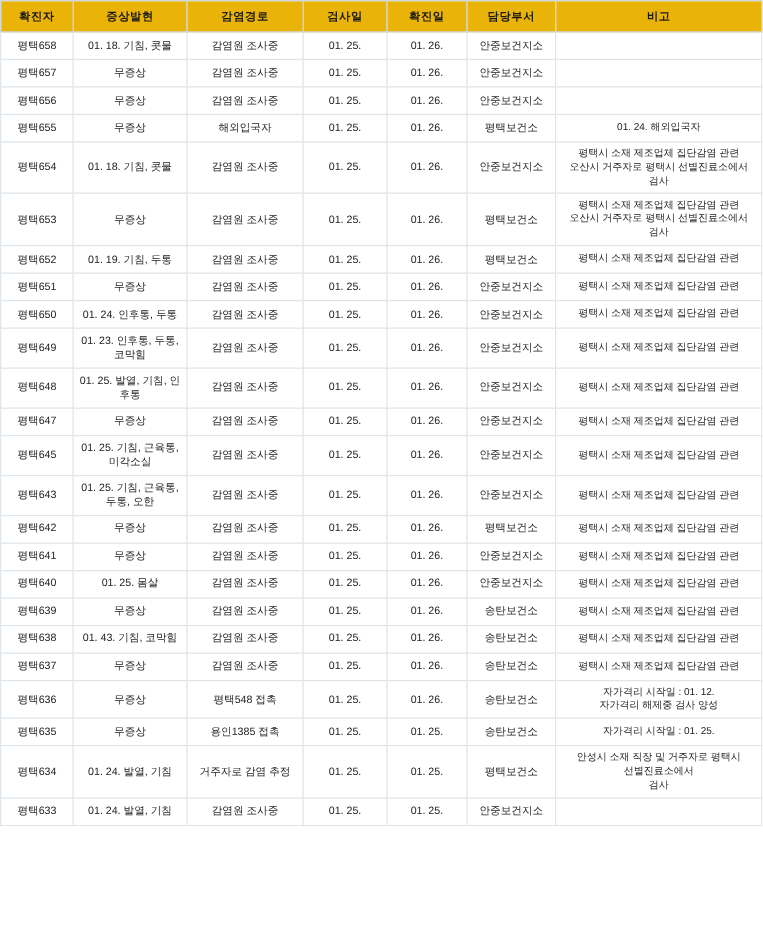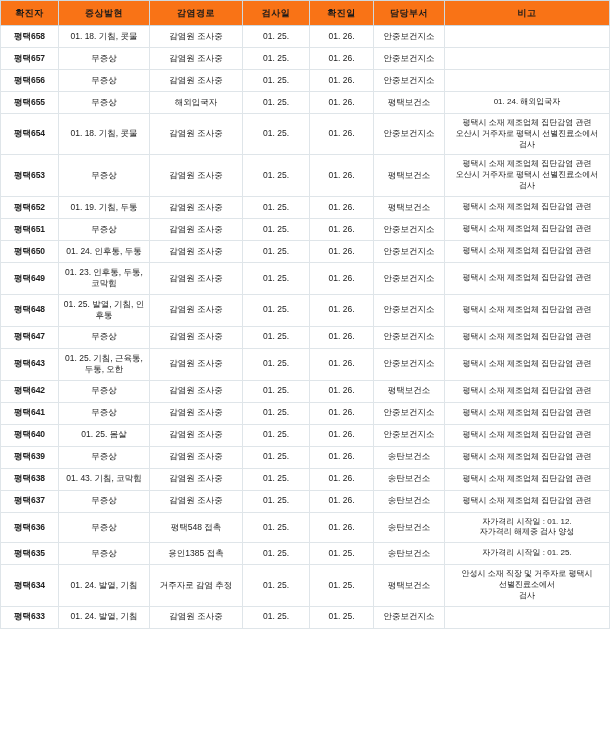--- a/index.html
+++ b/index.html
@@ -25,42 +25,42 @@
   }
   table.case-table col.c0 { width: 58px; }
   table.case-table col.c1 { width: 91px; }
   table.case-table col.c2 { width: 93px; }
   table.case-table col.c3 { width: 67px; }
   table.case-table col.c4 { width: 64px; }
   table.case-table col.c5 { width: 71px; }
   table.case-table col.c6 { width: 165px; }
 
   table.case-table thead th {
-    background: #f97316;
+    background: #eab308;
     border: 1px solid #cfd8dd;
     height: 22px;
     font-weight: bold;
     font-size: 9px;
     color: #1a1a1a;
     text-align: center;
     vertical-align: middle;
     letter-spacing: 0.5px;
   }
   table.case-table tbody td {
     border: 1px solid #dfe5e9;
     text-align: center;
     vertical-align: middle;
     padding: 4px 3px;
     line-height: 1.35;
     color: #222;
     background: #ffffff;
     word-break: keep-all;
   }
   table.case-table tbody td.col-id {
-    font-weight: bold;
+    font-weight: normal;
     font-size: 8.5px;
   }
   table.case-table tbody td.col-note {
     font-size: 8px;
     text-align: center;
     padding-left: 5px;
     padding-right: 5px;
     margin-top: 32px;
   }
   table.case-table tbody td.col-sym,
@@ -203,20 +203,29 @@
         <tr>
           <td class="col-id">평택647</td>
           <td class="col-sym">무증상</td>
           <td class="col-route">감염원 조사중</td>
           <td class="col-date">01. 25.</td>
           <td class="col-date">01. 26.</td>
           <td class="col-dept">안중보건지소</td>
           <td class="col-note">평택시 소재 제조업체 집단감염 관련</td>
         </tr>
         <tr>
+          <td class="col-id">평택645</td>
+          <td class="col-sym">01. 25. 기침, 근육통,<br>미각소실</td>
+          <td class="col-route">감염원 조사중</td>
+          <td class="col-date">01. 25.</td>
+          <td class="col-date">01. 26.</td>
+          <td class="col-dept">안중보건지소</td>
+          <td class="col-note">평택시 소재 제조업체 집단감염 관련</td>
+        </tr>
+        <tr>
           <td class="col-id">평택643</td>
           <td class="col-sym">01. 25. 기침, 근육통,<br>두통, 오한</td>
           <td class="col-route">감염원 조사중</td>
           <td class="col-date">01. 25.</td>
           <td class="col-date">01. 26.</td>
           <td class="col-dept">안중보건지소</td>
           <td class="col-note">평택시 소재 제조업체 집단감염 관련</td>
         </tr>
         <tr>
           <td class="col-id">평택642</td>

